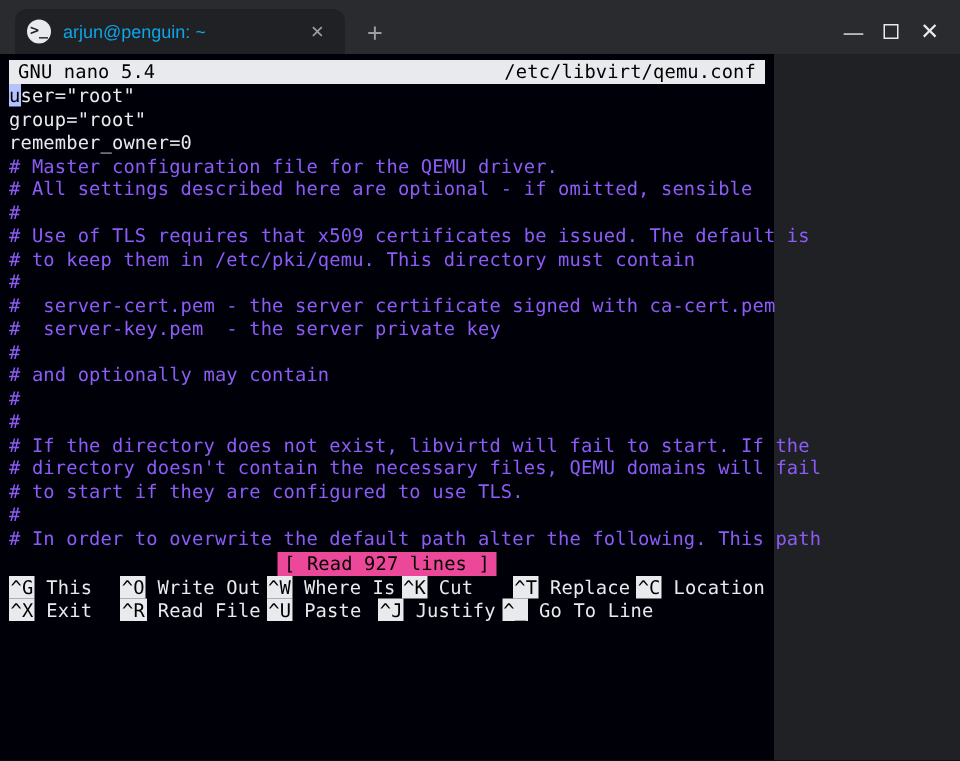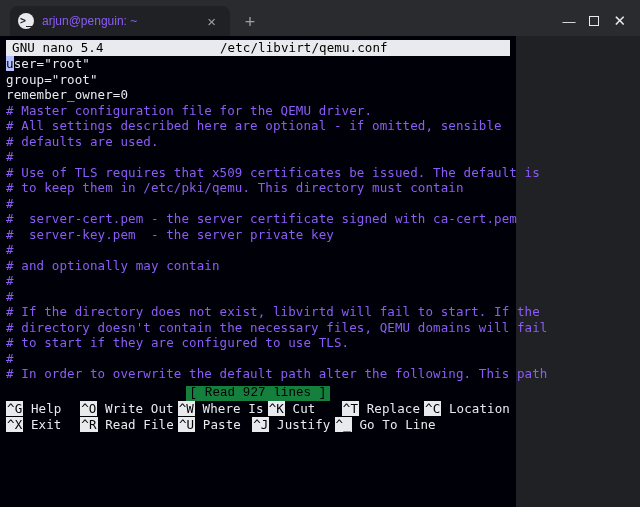--- a/index.html
+++ b/index.html
@@ -27,21 +27,21 @@
     margin-left: 6px;
     min-width: 220px;
     gap: 8px;
   }
   .tab-icon {
     width: 16px; height: 16px; border-radius: 50%;
     background: #e8eaed;
     display: flex; align-items: center; justify-content: center;
   }
   .tab-icon-inner { color:#202124; font-size:10px; font-weight:bold; line-height:1; }
-  .tab-title { color:#8b5cf6; font-family: sans-serif; font-size:12px; flex:1; }
+  .tab-title { color:#0ea5e9; font-family: sans-serif; font-size:12px; flex:1; }
   .tab-close { color:#9aa0a6; font-family: sans-serif; font-size:15px; cursor:pointer; padding:0 4px; }
   .newtab {
     color:#9aa0a6; font-family: sans-serif; font-size:18px;
     width:28px; height:28px; display:flex; align-items:center; justify-content:center;
     margin-left:6px; cursor:pointer;
   }
   .spacer { flex:1; }
   .win-controls { display:flex; gap:14px; align-items:center; padding:0 6px 6px 0; }
   .win-btn { color:#e8eaed; font-family: sans-serif; font-size:13px; cursor:pointer; }
   .win-btn.square { width:10px; height:10px; border:1.5px solid #e8eaed; }
@@ -57,33 +57,33 @@
     letter-spacing: 0.1px;
   }
   .nano-header {
     background:#e8eaed; color:#000;
     display:flex;
     margin: 0 6px;
     padding: 0 6px;
     height:16px; align-items:center;
   }
   .nano-title { flex:0 0 auto; }
-  .nano-file { flex:1; text-align:center; }
+  .nano-file { flex:1; text-align:right; }
   .content { padding: 0 6px; color:#e8eaed; }
   .line { white-space: pre; height:15.5px; }
   .cursor {
     background:#b6c2ff; color:#000; padding:0;
   }
   .comment { color:#8b5cf6; }
   .status {
     text-align:center; color:#000;
     margin-top:2px;
   }
   .status-inner {
-    background:#15803d; display:inline-block; padding:0 4px;font-family:Liberation Mono, monospace;
+    background:#ec4899; display:inline-block; padding:0 4px;
   }
   .help {
     padding: 0 6px;
     display:grid;
     grid-template-columns: repeat(6, 1fr);
     column-gap: 4px;
   }
   .help-item { white-space:pre; }
   .kbd { background:#e8eaed; color:#000; padding:0 1px; }
 </style>
@@ -112,21 +112,20 @@
     <span class="nano-title">  GNU nano 5.4</span>
     <span class="nano-file">/etc/libvirt/qemu.conf</span>
   </div>
 
   <div class="content">
     <div class="line"><span class="cursor">u</span><span>ser="root"</span></div>
     <div class="line">group="root"</div>
     <div class="line">remember_owner=0</div>
     <div class="line comment"># Master configuration file for the QEMU driver.</div>
     <div class="line comment"># All settings described here are optional - if omitted, sensible</div>
-    <div class="line comment"># defaults are used.</div>
     <div class="line comment">#</div>
     <div class="line comment"># Use of TLS requires that x509 certificates be issued. The default is</div>
     <div class="line comment"># to keep them in /etc/pki/qemu. This directory must contain</div>
     <div class="line comment">#</div>
     <div class="line comment">#  server-cert.pem - the server certificate signed with ca-cert.pem</div>
     <div class="line comment">#  server-key.pem  - the server private key</div>
     <div class="line comment">#</div>
     <div class="line comment"># and optionally may contain</div>
     <div class="line comment">#</div>
     <div class="line comment">#</div>
@@ -135,21 +134,21 @@
     <div class="line comment"># to start if they are configured to use TLS.</div>
     <div class="line comment">#</div>
     <div class="line comment"># In order to overwrite the default path alter the following. This path</div>
   </div>
 
   <div class="status">
     <span class="status-inner">[ Read 927 lines ]</span>
   </div>
 
   <div class="help">
-    <span class="help-item"><span class="kbd">^G</span><span> Help</span></span>
+    <span class="help-item"><span class="kbd">^G</span><span> This</span></span>
     <span class="help-item"><span class="kbd">^O</span><span> Write Out</span></span>
     <span class="help-item"><span class="kbd">^W</span><span> Where Is</span></span>
     <span class="help-item"><span class="kbd">^K</span><span> Cut</span></span>
     <span class="help-item"><span class="kbd">^T</span><span> Replace</span></span>
     <span class="help-item"><span class="kbd">^C</span><span> Location</span></span>
   </div>
   <div class="help">
     <span class="help-item"><span class="kbd">^X</span><span> Exit</span></span>
     <span class="help-item"><span class="kbd">^R</span><span> Read File</span></span>
     <span class="help-item"><span class="kbd">^U</span><span> Paste</span></span>

